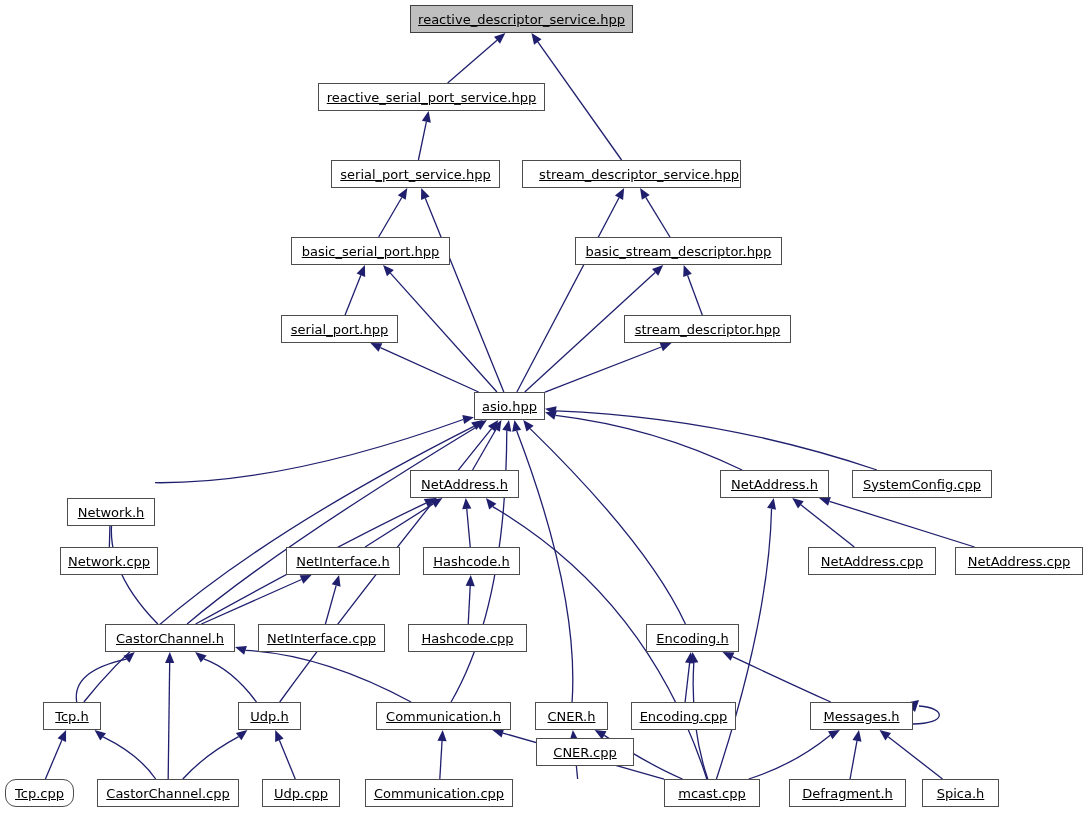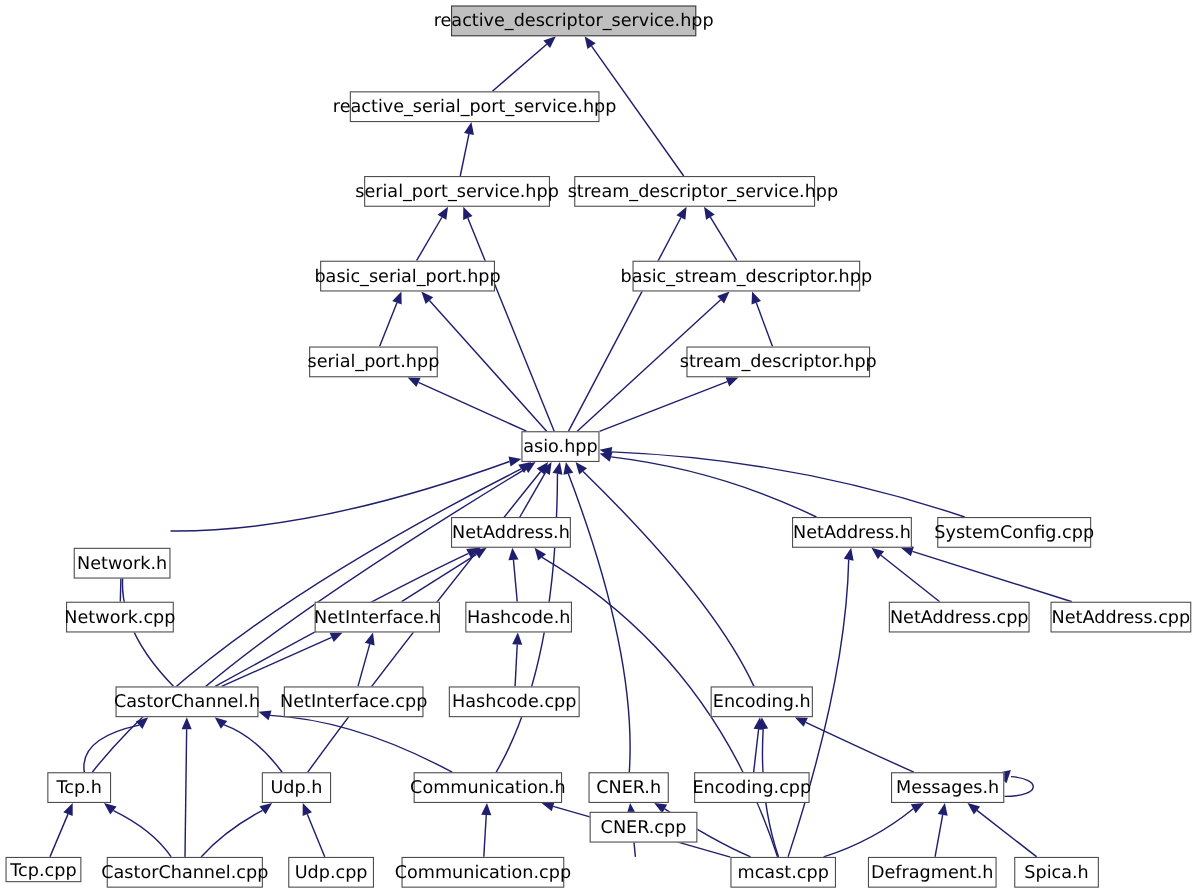--- a/index.html
+++ b/index.html
@@ -14,24 +14,25 @@
   .node{
     position:absolute;
     box-sizing:border-box;
     border:1px solid #4d4d4d;
     background:#ffffff;
     color:#000000;
     display:flex;
     align-items:center;
     justify-content:center;
     white-space:nowrap;
-    font-size:16px;
+    font-size:13px;
     line-height:1;
     letter-spacing:0px;
     z-index:2;
+    text-decoration:underline;
   }
   .node.root{
     background:#bfbfbf;
     border:1px solid #404040;
   }
 </style>
 </head>
 <body>
 
 <div id="canvas">
@@ -166,21 +167,21 @@
     <div class="node" style="left: 105px; top: 624px; width: 130px; height: 28px;">CastorChannel.h</div>
     <div class="node" style="left: 258px; top: 624px; width: 127px; height: 28px;">NetInterface.cpp</div>
     <div class="node" style="left: 408px; top: 624px; width: 119px; height: 28px;">Hashcode.cpp</div>
     <div class="node" style="left: 646px; top: 624px; width: 93px; height: 28px;">Encoding.h</div>
     <div class="node" style="left: 43px; top: 702px; width: 58px; height: 28px;">Tcp.h</div>
     <div class="node" style="left: 238px; top: 702px; width: 63px; height: 28px;">Udp.h</div>
     <div class="node" style="left: 376px; top: 702px; width: 135px; height: 28px;">Communication.h</div>
     <div class="node" style="left: 535px; top: 702px; width: 73px; height: 28px;">CNER.h</div>
     <div class="node" style="left: 631px; top: 702px; width: 105px; height: 28px;">Encoding.cpp</div>
     <div class="node" style="left: 810px; top: 702px; width: 103px; height: 28px;">Messages.h</div>
-    <div class="node" style="left: 5px; top: 779px; width: 69px; height: 23px;">Tcp.cpp</div>
+    <div class="node" style="left: 5px; top: 779px; width: 69px; height: 28px; border-radius: 11px;">Tcp.cpp</div>
     <div class="node" style="left: 97px; top: 779px; width: 142px; height: 28px;">CastorChannel.cpp</div>
     <div class="node" style="left: 262px; top: 779px; width: 78px; height: 28px; text-align: center;">Udp.cpp</div>
     <div class="node" style="left: 365px; top: 779px; width: 148px; height: 28px;">Communication.cpp</div>
     <div class="node" style="left: 536px; top: 738px; width: 98px; height: 28px;">CNER.cpp</div>
     <div class="node" style="left: 664px; top: 779px; width: 96px; height: 28px;">mcast.cpp</div>
     <div class="node" style="left: 789px; top: 779px; width: 117px; height: 28px;">Defragment.h</div>
     <div class="node" style="left: 922px; top: 779px; width: 77px; height: 28px;">Spica.h</div>
   </div>
 
 </body></html>

